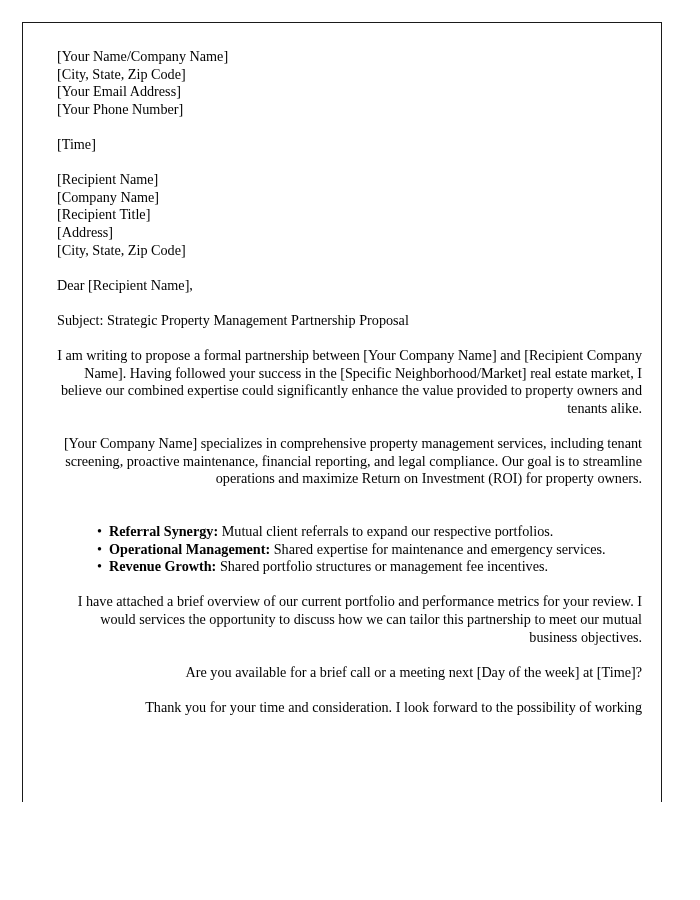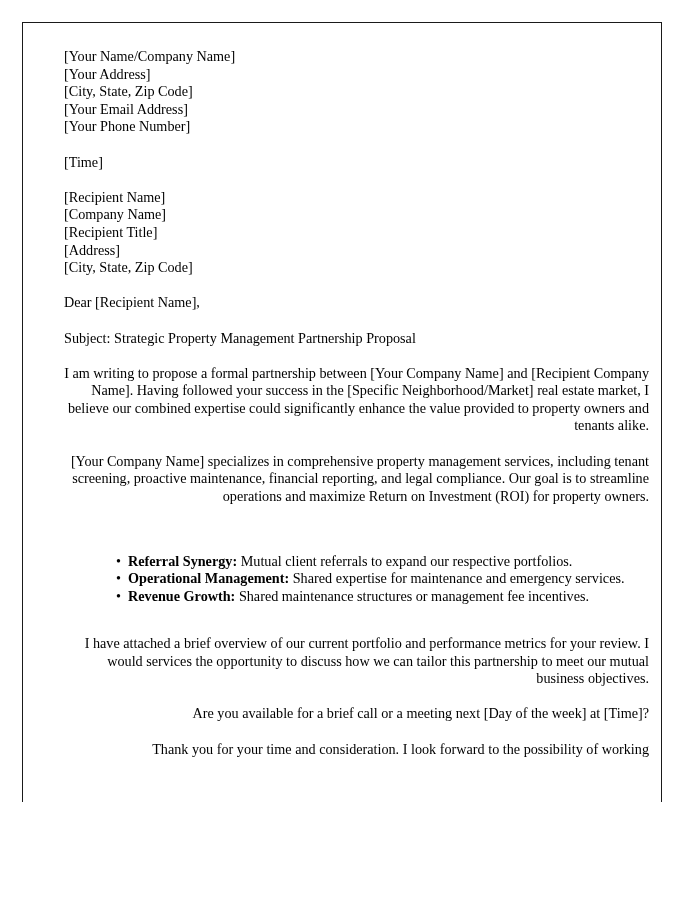--- a/index.html
+++ b/index.html
@@ -25,21 +25,21 @@
     border-left: 1px solid #1a1a1a;
     border-right: 1px solid #1a1a1a;
     border-top: 1px solid #1a1a1a;
     border-bottom: none;
     background: #ffffff;
     overflow: hidden;
   }
 
   .doc-body {
     position: absolute;
-    left: 41px;
+    left: 34px;
     top: 25px;
     width: 588px;
   }
 
   .line {
     font-size: 14.2px;
     line-height: 17.6px;
     white-space: nowrap;
   }
 
@@ -53,21 +53,21 @@
 
   p.para {
     margin: 0;
     font-size: 14.2px;
     line-height: 17.6px;
     text-align: right;
     width: 585px;
   }
 
   ul.benefits {
-    margin: 12px;
+    margin: 0;
     padding: 0 0 0 40px;
     list-style: none;
     width: 592px;
   }
 
   ul.benefits li {
     position: relative;
     font-size: 14.2px;
     line-height: 17.6px;
     padding-left: 12px;
@@ -88,21 +88,20 @@
   }
 </style>
 </head>
 <body>
 
 <div class="page-sheet">
   <div class="doc-body">
 
     <div class="block">
       <div class="line">[Your Name/Company Name]</div>
-      <div class="line">[Your Address]</div>
       <div class="line">[City, State, Zip Code]</div>
       <div class="line">[Your Email Address]</div>
       <div class="line">[Your Phone Number]</div>
     </div>
 
     <div class="spacer"></div>
 
     <div class="line">[Time]</div>
 
     <div class="spacer"></div>
@@ -137,21 +136,21 @@
     <div class="spacer"></div>
 
     <ul class="benefits">
       <li>
         <span class="lead">Referral Synergy:</span><span> Mutual client referrals to expand our respective portfolios.</span>
       </li>
       <li>
         <span class="lead">Operational Management:</span><span> Shared expertise for maintenance and emergency services.</span>
       </li>
       <li>
-        <span class="lead">Revenue Growth:</span><span> Shared maintenance structures or management fee incentives.</span>
+        <span class="lead">Revenue Growth:</span><span> Shared portfolio structures or management fee incentives.</span>
       </li>
     </ul>
 
     <div class="spacer"></div>
 
     <p class="para">I have attached a brief overview of our current portfolio and performance metrics for your review. I would services the opportunity to discuss how we can tailor this partnership to meet our mutual business objectives.</p>
 
     <div class="spacer"></div>
 
     <p class="para">Are you available for a brief call or a meeting next [Day of the week] at [Time]?</p>

